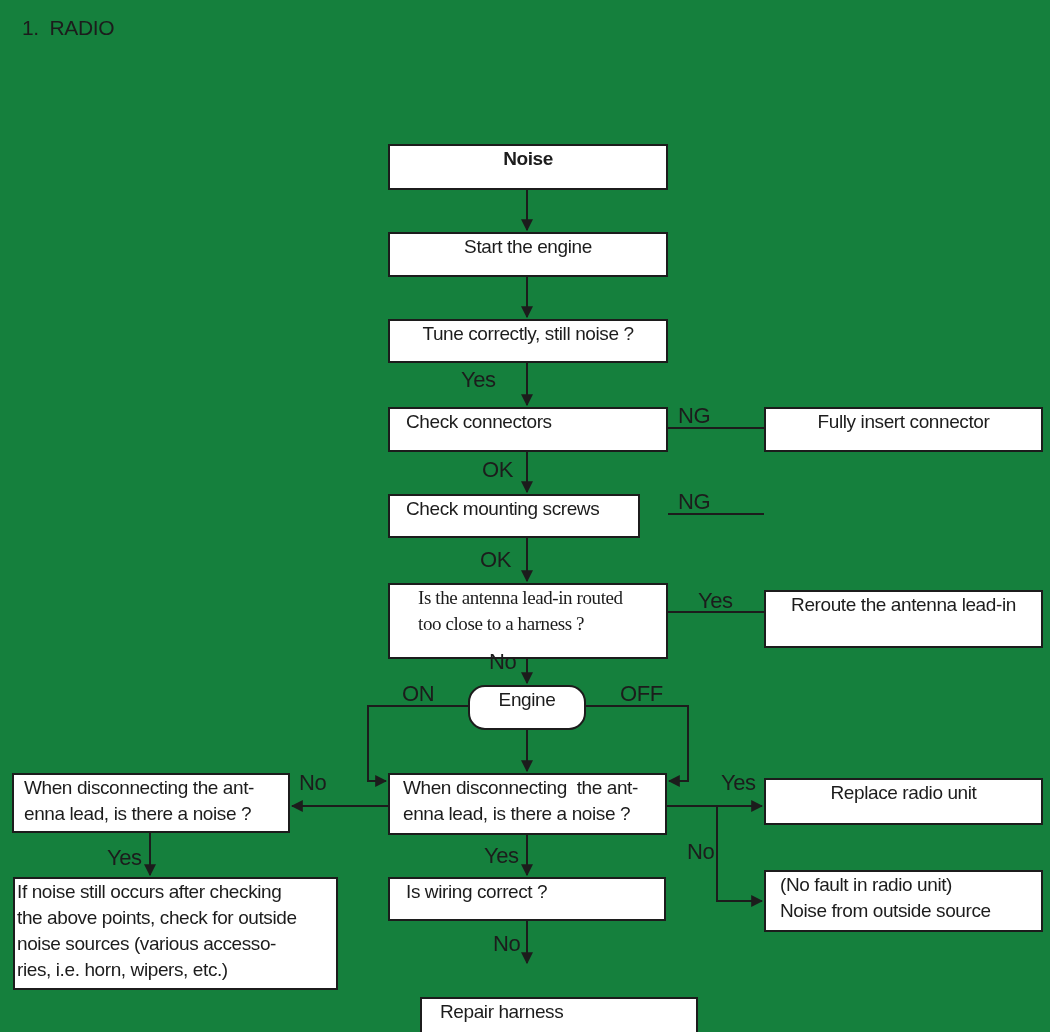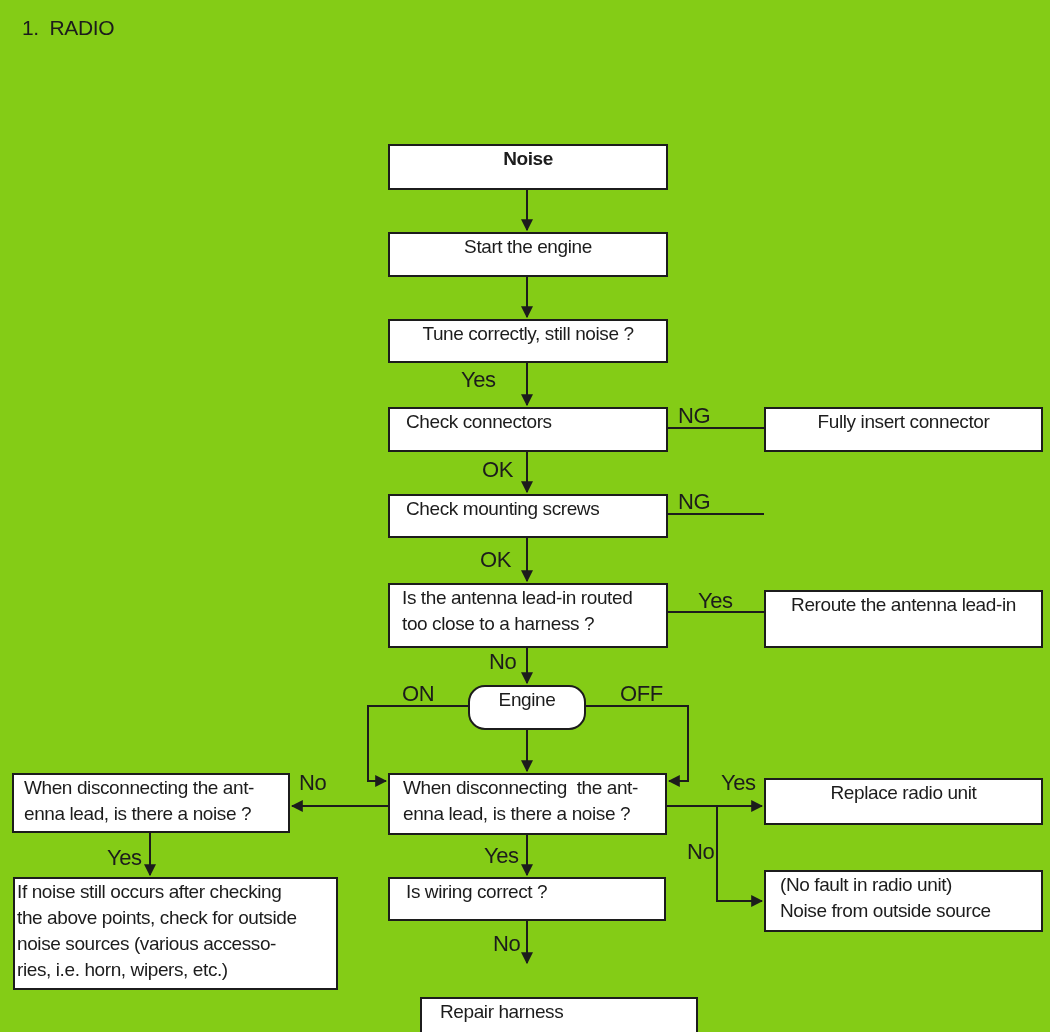--- a/index.html
+++ b/index.html
@@ -1,17 +1,17 @@
 <!DOCTYPE html>
 <html><head>
 <meta charset="utf-8">
 <style>
   html,body{margin:0;padding:0;background:#ffffff;}
   .canvas{
-    position:relative;width:1050px;height:1032px;background:#84cc16;
+    position:relative;width:1050px;height:1032px;background:#15803d;
     font-family:"Liberation Sans", sans-serif;color:#1c1c1c;
     letter-spacing:-0.4px;
   }
   .title{position:absolute;left:22px;top:16px;font-size:21px;white-space:pre;}
   .wires{position:absolute;left:0;top:0;}
   .node{
     position:absolute;box-sizing:border-box;border:2px solid #1c1c1c;background:#ffffff;
     font-size:19px;display:flex;flex-direction:column;justify-content:flex-start;
   }
   .node.c{align-items:center;text-align:center;}
@@ -68,26 +68,26 @@
   </div>
 
   <div class="node l" style="left:388px;top:407px;width:280px;height:45px;padding-left:16px;">
     <div class="line">Check connectors</div>
   </div>
 
   <div class="node c" style="left:764px;top:407px;width:279px;height:45px;">
     <div class="line">Fully insert connector</div>
   </div>
 
-  <div class="node l" style="left:388px;top:494px;width:280px;height:44px;padding-left:16px;">
+  <div class="node l" style="left:388px;top:494px;width:252px;height:44px;padding-left:16px;">
     <div class="line">Check mounting screws</div>
   </div>
 
 
-  <div class="node l" style="left:388px;top:583px;width:280px;height:65px;padding-left:12px;">
+  <div class="node l" style="left:388px;top:583px;width:280px;height:76px;padding-left:28px;font-family:Liberation Serif, serif;">
     <div class="line">Is the antenna lead-in routed</div>
     <div class="line">too close to a harness ?</div>
   </div>
 
   <div class="node c" style="left:764px;top:590px;width:279px;height:58px;">
     <div class="line">Reroute the antenna lead-in</div>
   </div>
 
   <div class="node c" style="left:468px;top:685px;width:118px;height:45px;border-radius:17px;">
     <div class="line">Engine</div>

